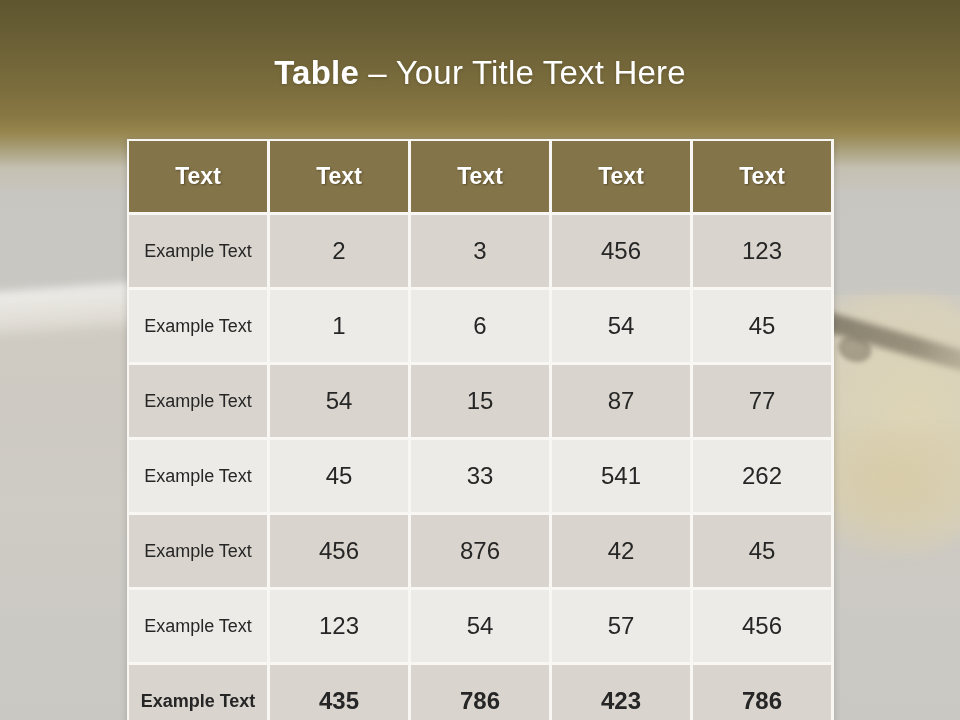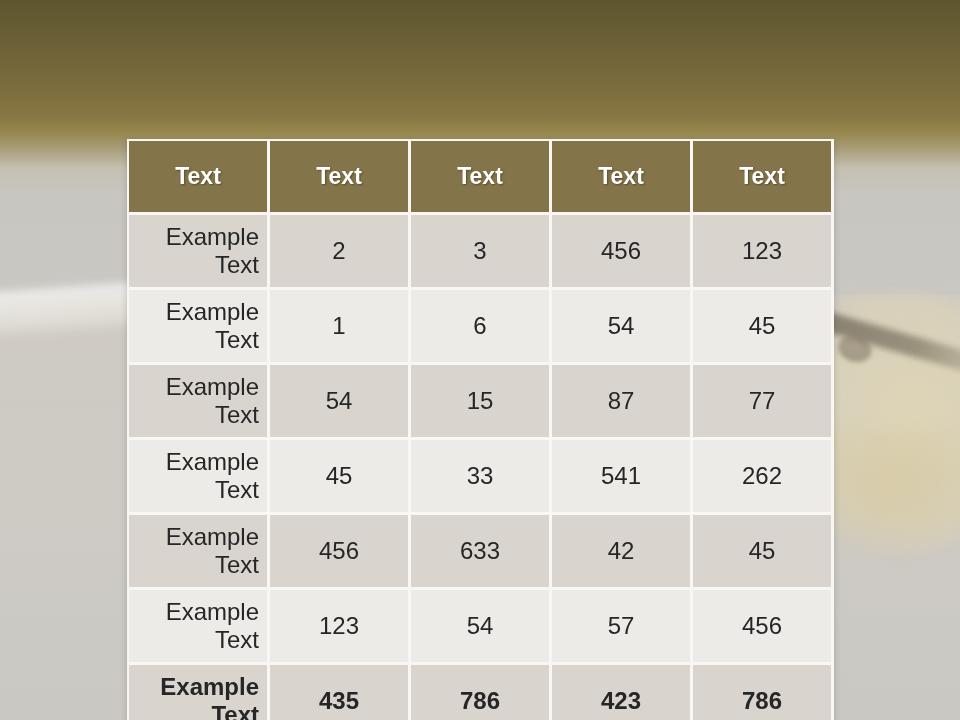--- a/index.html
+++ b/index.html
@@ -138,39 +138,43 @@
     color: #ffffff;
     font-size: 23px;
     font-weight: bold;
     text-shadow: 1px 1px 2px rgba(55, 46, 18, 0.55);
   }
   .data-table td {
     height: 56px;
     color: var(--body-text);
     font-size: 24px;
   }
-  .data-table td.label-cell { font-size: 24px; text-align: right; }
+  .data-table td.label-cell { font-size: 18px; }
   .data-table tbody tr:nth-child(odd) td { background: var(--row-odd-bg); }
   .data-table tbody tr:nth-child(even) td { background: var(--row-even-bg); }
   .data-table tbody tr.bold td { font-weight: bold; }
 </style>
 </head>
 <body>
 
 <div class="slide">
 
   <div class="bg-gold"></div>
 
   <div class="photo-el bottom-tint"></div>
   <div class="photo-el butter-left"></div>
   <div class="photo-el cheese-wheel-right"></div>
   <div class="photo-el cheese-rind-right"></div>
   <div class="photo-el knife-blade"></div>
   <div class="photo-el knife-handle"></div>
 
+  <div class="title">
+    <span class="kw">Table</span>
+    <span>– Your Title Text Here</span>
+  </div>
 
   <table class="data-table">
     <thead>
       <tr>
         <th>Text</th>
         <th>Text</th>
         <th>Text</th>
         <th>Text</th>
         <th>Text</th>
       </tr>
@@ -200,21 +204,21 @@
       <tr>
         <td class="label-cell">Example Text</td>
         <td>45</td>
         <td>33</td>
         <td>541</td>
         <td>262</td>
       </tr>
       <tr>
         <td class="label-cell">Example Text</td>
         <td>456</td>
-        <td>633</td>
+        <td>876</td>
         <td>42</td>
         <td>45</td>
       </tr>
       <tr>
         <td class="label-cell">Example Text</td>
         <td>123</td>
         <td>54</td>
         <td>57</td>
         <td>456</td>
       </tr>

